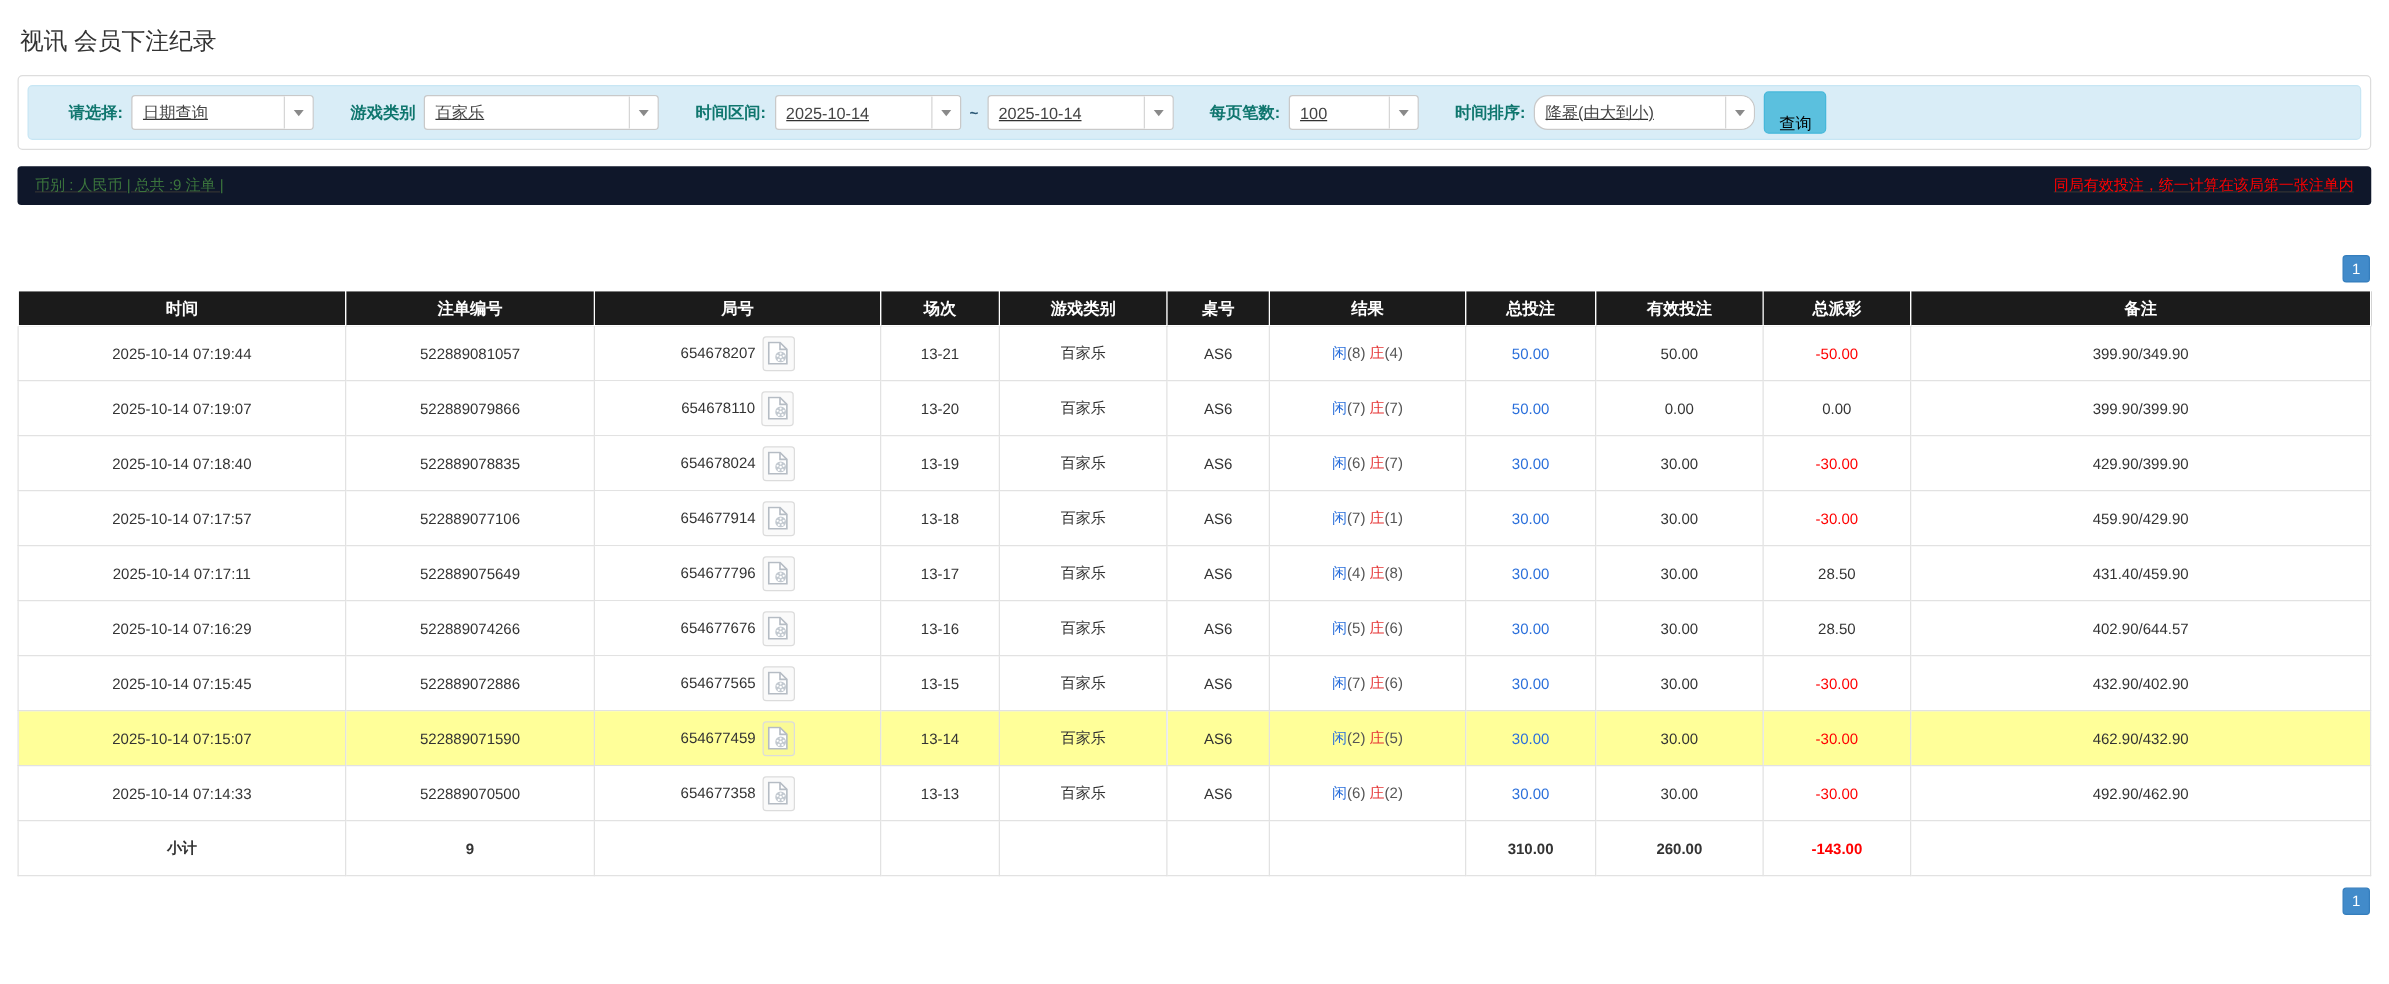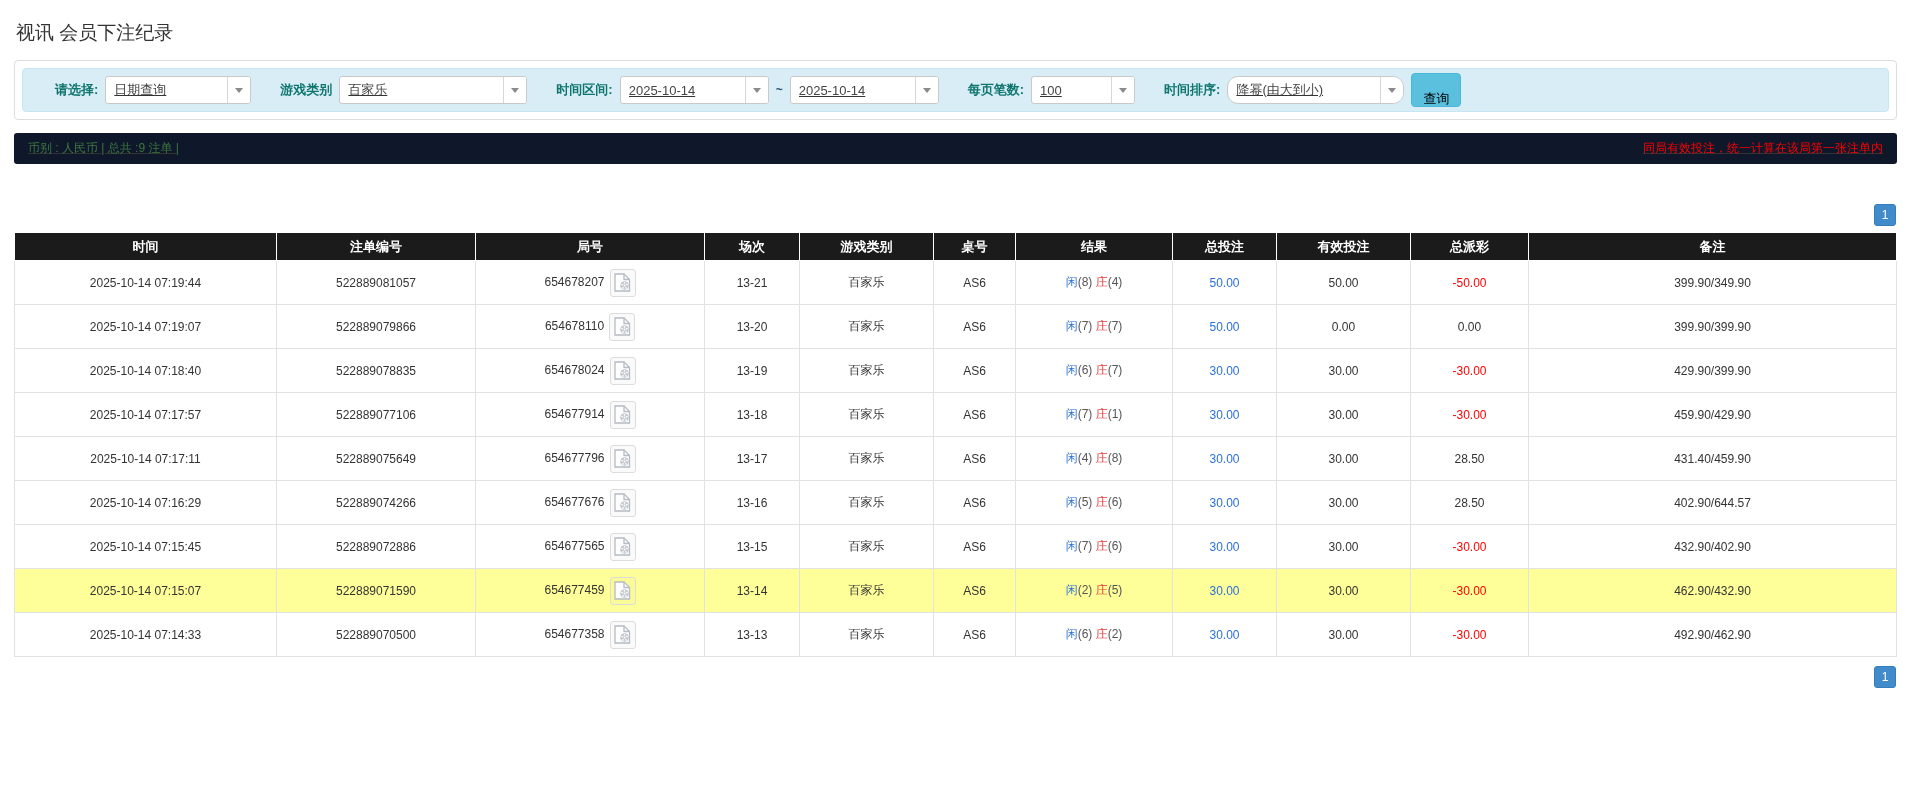--- a/index.html
+++ b/index.html
@@ -503,20 +503,33 @@
     <td>百家乐</td>
     <td>AS6</td>
     <td><span class="res-p">闲</span><span class="res-s">(6)</span> <span class="res-b">庄</span><span class="res-s">(2)</span></td>
     <td class="blue">30.00</td>
     <td>30.00</td>
     <td class="neg">-30.00</td>
     <td>492.90/462.90</td>
   </tr>
       </tbody>
     <tfoot>
+      <tr>
+        <td>小计</td>
+        <td>9</td>
+        <td></td>
+          <td></td>
+        <td></td>
+          <td></td>
+        <td></td>
+        <td>310.00</td>
+        <td>260.00</td>
+        <td class="neg">-143.00</td>
+        <td></td>
+      </tr>
     </tfoot>
   </table>
 
   <div class="pagination bottom">
     <div class="page-btn">1</div>
   </div>
 
 </div>
 
 </body></html>

